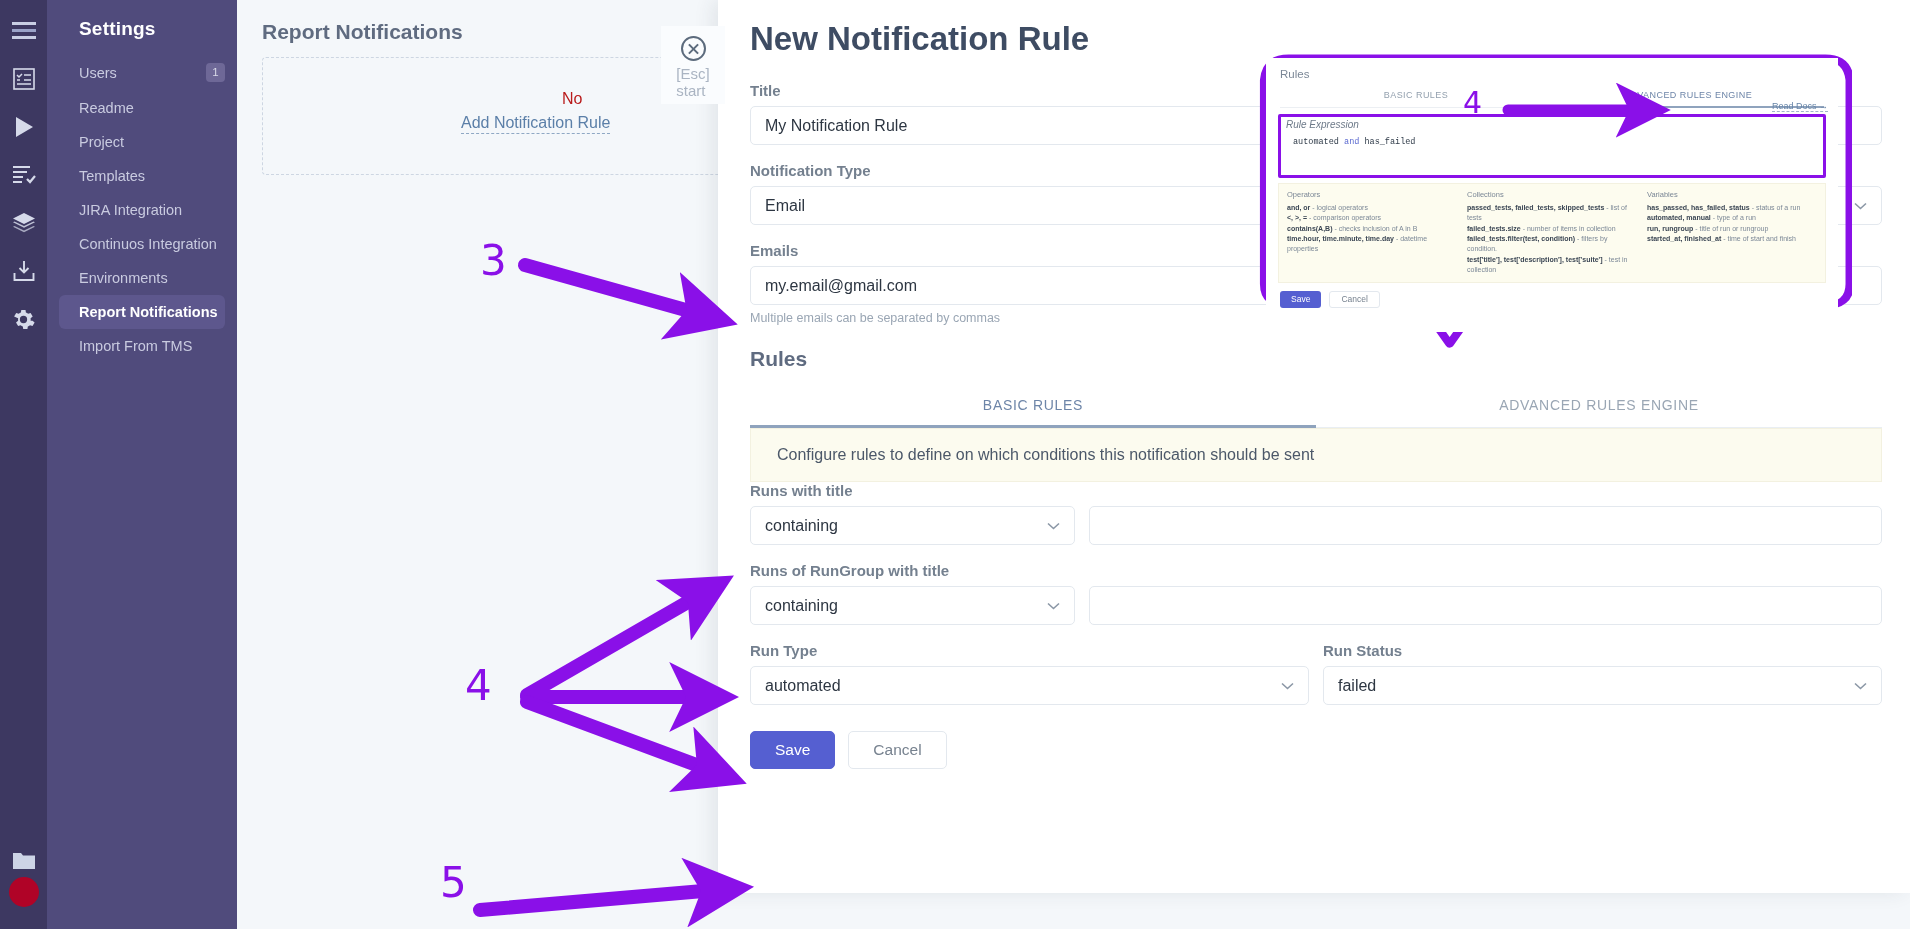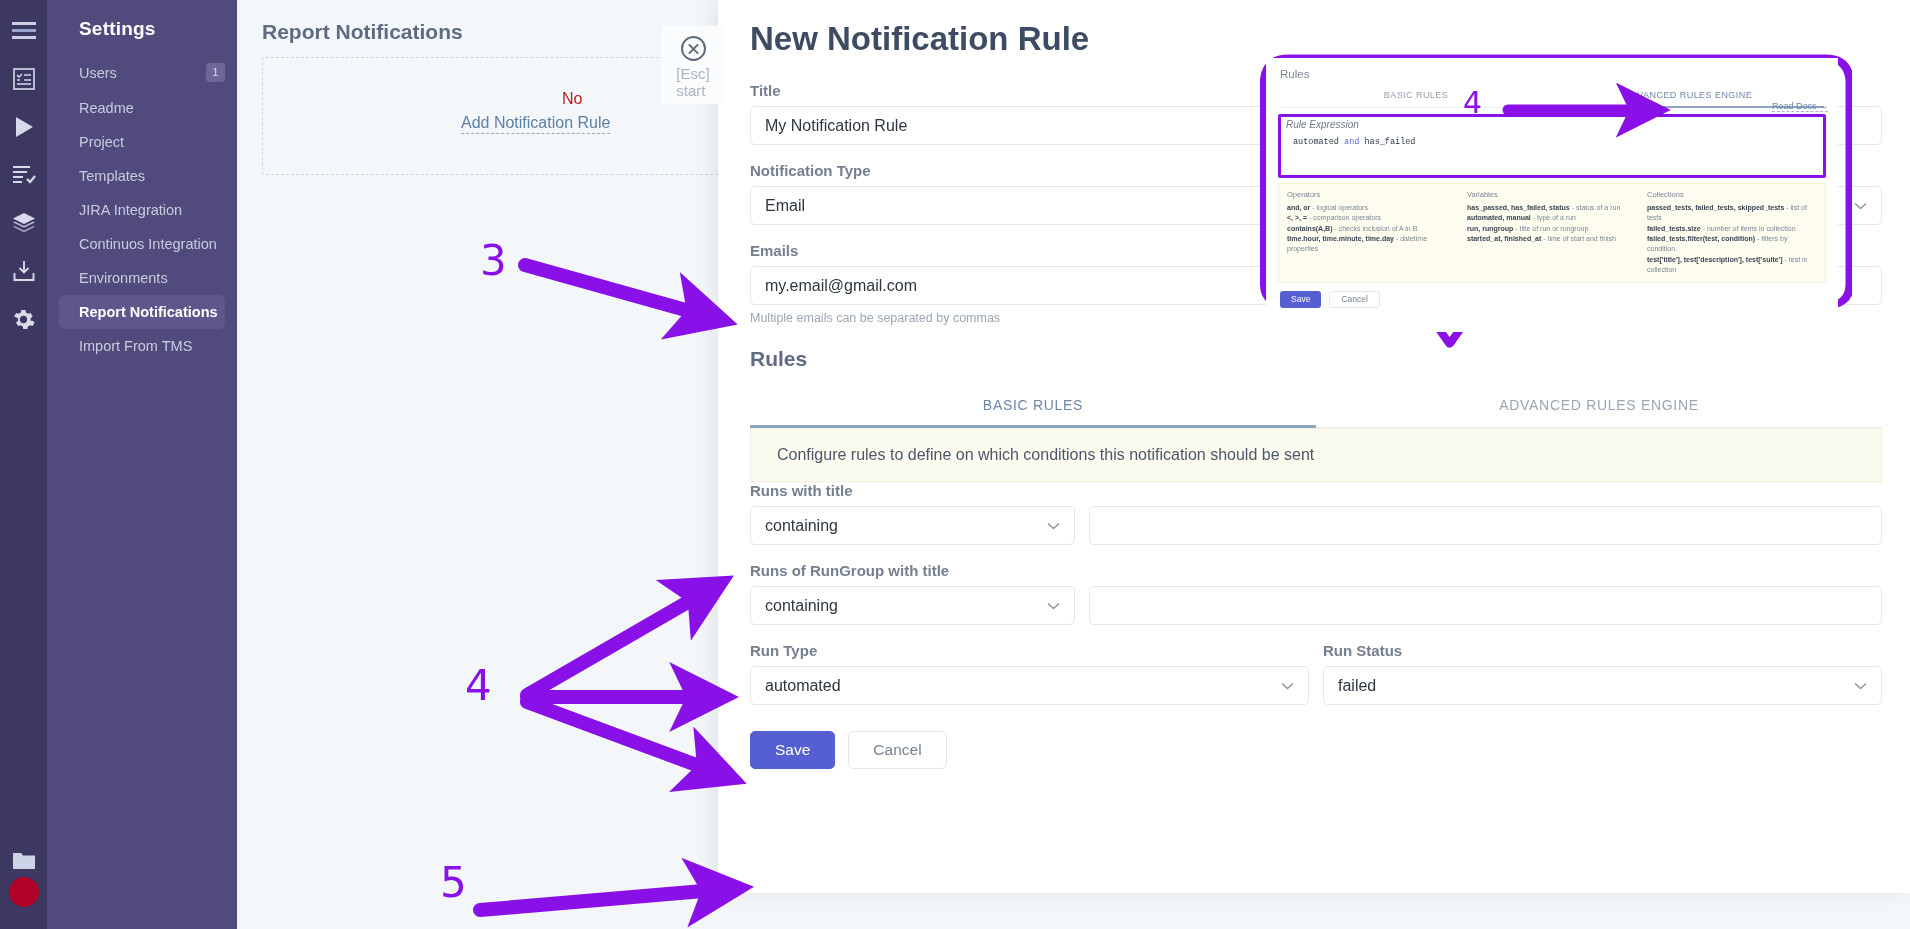--- a/index.html
+++ b/index.html
@@ -479,32 +479,32 @@
 
       <div class="cc-help">
         <div class="cc-help-col">
           <div class="cc-help-h">Operators</div>
           <div class="cc-help-li"><b>and, or</b><span> - logical operators</span></div>
           <div class="cc-help-li"><b>&lt;, &gt;, =</b><span> - comparison operators</span></div>
           <div class="cc-help-li"><b>contains(A,B)</b><span> - checks inclusion of A in B</span></div>
           <div class="cc-help-li"><b>time.hour, time.minute, time.day</b><span> - datetime properties</span></div>
         </div>
         <div class="cc-help-col">
+          <div class="cc-help-h">Collections</div>
+          <div class="cc-help-li"><b>passed_tests, failed_tests, skipped_tests</b><span> - list of tests</span></div>
+          <div class="cc-help-li"><b>failed_tests.size</b><span> - number of items in collection</span></div>
+          <div class="cc-help-li"><b>failed_tests.filter(test, condition)</b><span> - filters by condition.</span></div>
+          <div class="cc-help-li"><b>test['title'], test['description'], test['suite']</b><span> - test in collection</span></div>
+        </div>
+        <div class="cc-help-col">
           <div class="cc-help-h">Variables</div>
           <div class="cc-help-li"><b>has_passed, has_failed, status</b><span> - status of a run</span></div>
           <div class="cc-help-li"><b>automated, manual</b><span> - type of a run</span></div>
           <div class="cc-help-li"><b>run, rungroup</b><span> - title of run or rungroup</span></div>
           <div class="cc-help-li"><b>started_at, finished_at</b><span> - time of start and finish</span></div>
-        </div>
-        <div class="cc-help-col">
-          <div class="cc-help-h">Collections</div>
-          <div class="cc-help-li"><b>passed_tests, failed_tests, skipped_tests</b><span> - list of tests</span></div>
-          <div class="cc-help-li"><b>failed_tests.size</b><span> - number of items in collection</span></div>
-          <div class="cc-help-li"><b>failed_tests.filter(test, condition)</b><span> - filters by condition.</span></div>
-          <div class="cc-help-li"><b>test['title'], test['description'], test['suite']</b><span> - test in collection</span></div>
         </div>
       </div>
 
       <div class="cc-btns">
         <div class="cc-btn cc-btn-p">Save</div>
         <div class="cc-btn cc-btn-s">Cancel</div>
       </div>
     </div>
   </div>
 

